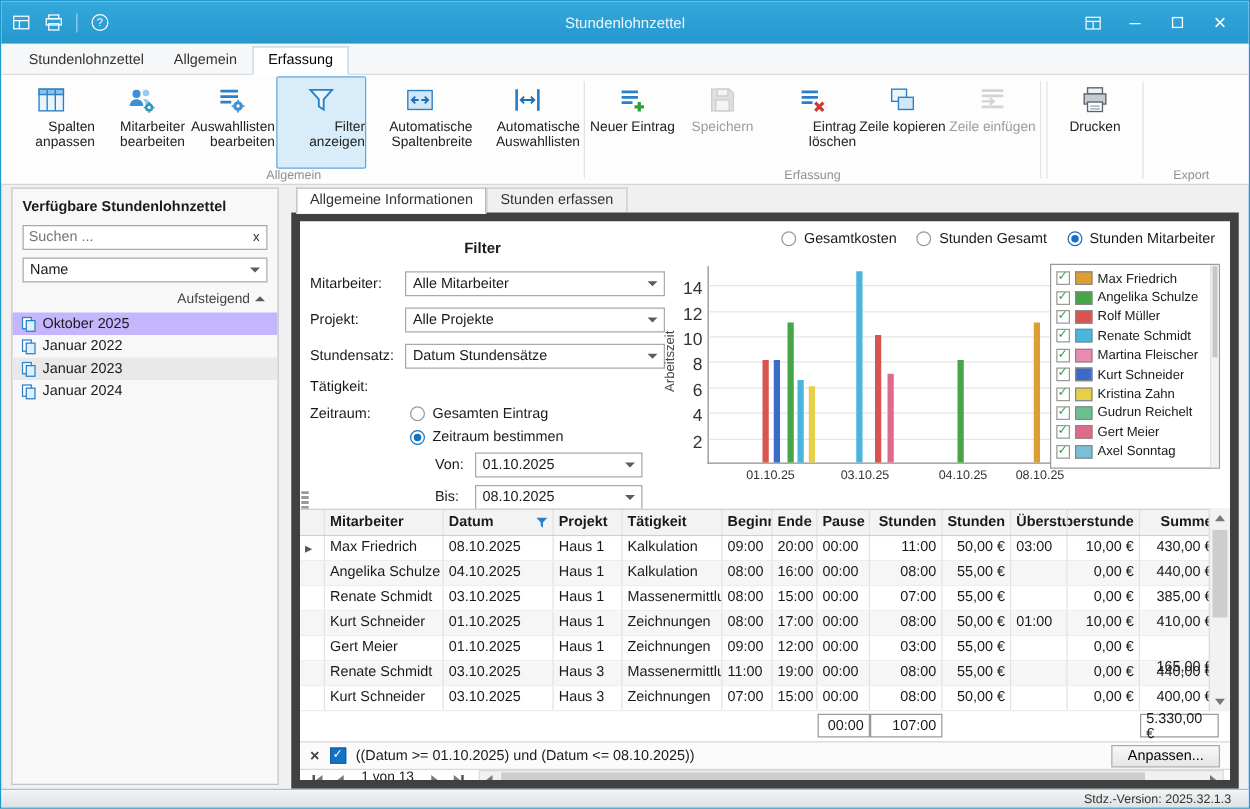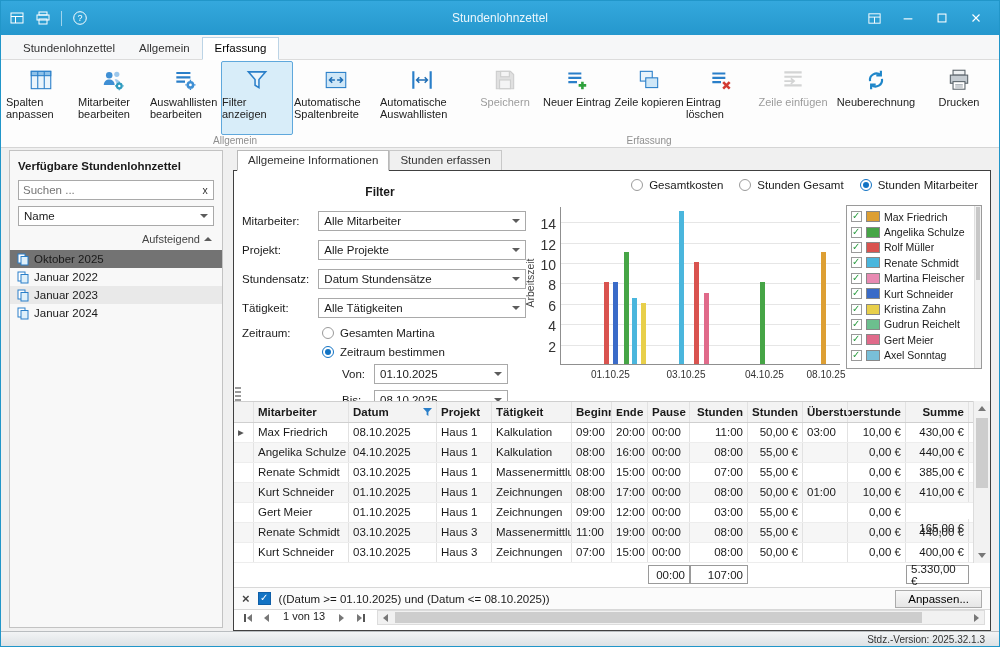--- a/index.html
+++ b/index.html
@@ -30,21 +30,21 @@
     border-bottom:1px solid #d5d5d5;display:flex;align-items:stretch;padding:1px 4px 0}
   .rgroup{display:flex;flex-direction:column}
   .rbtns{display:flex;align-items:flex-start;height:74px}
   .rglabel{text-align:center;font-size:10px;color:#8f8f8f;height:12px;line-height:11px}
   .rsep{width:1px;background:#e3e3e3;margin:4px 2px}
   .rbtn{width:72px;height:74px;display:flex;flex-direction:column;align-items:center;
     padding-top:5px;gap:3px;border:1px solid transparent;border-radius:2px;cursor:default}
   .rbtn.wide{width:86px}
   .rbtn.sel-btn{background:#d8edf9;border:1px solid #5fa8dc}
   .rbtn.dis{opacity:.45;filter:grayscale(.9)}
-  .rlabel{font-size:11px;line-height:12px;text-align:left;color:#222}
+  .rlabel{font-size:11px;line-height:12px;text-align:right;color:#222}
 
   
   .workspace{position:absolute;top:147px;left:0;right:0;bottom:15px}
 
   
   .sidebar{position:absolute;left:8px;top:2px;width:214px;height:478px;background:#f8f8f8;
     border:1px solid #c3c3c3}
   .sb-title{font-weight:bold;font-size:11.5px;padding:9px 8px 8px}
   .search-row{display:flex;margin:0 8px;border:1px solid #a9a9a9;background:#fff;height:20px;align-items:center}
   .search-row input{flex:1;border:0;outline:0;padding:0 4px;font-size:11.5px;font-family:inherit;background:transparent;min-width:0}
@@ -52,30 +52,30 @@
   .dd{border:1px solid #a9a9a9;background:#fff;display:flex;align-items:center;height:20px;
     padding:0 5px;font-size:11.5px}
   .caret{width:0;height:0;border-left:4px solid transparent;border-right:4px solid transparent;
     border-top:4px solid #5c5c5c;margin-left:auto}
   .caret-up{width:0;height:0;border-left:4px solid transparent;border-right:4px solid transparent;
     border-bottom:4px solid #5c5c5c}
   .sb-dd{margin:6px 8px 0}
   .order-row{display:flex;justify-content:flex-end;align-items:center;margin:7px 10px 5px;gap:4px;
     font-size:11px;color:#444;cursor:default}
   .s-item{display:flex;align-items:center;gap:5px;height:18px;padding-left:7px;cursor:default}
-  .s-item.sel{background:#737373}
+  .s-item.sel{background:#c4b5fd}
   .s-item.hl{background:#e9e9e9}
   .s-label{font-size:11.5px}
 
   
   .main{position:absolute;left:232px;right:8px;top:2px;height:481px}
   .content-tabs{height:20px;display:flex;align-items:flex-end;padding-left:4px}
   .ctab{padding:3px 10px 4px;font-size:11.5px;background:#f0f0f0;border:1px solid #c8c8c8;border-bottom:none;color:#333}
   .ctab.active{background:#fff;border:1px solid #b9b9b9;border-bottom:1px solid #fff;margin-bottom:-1px;z-index:2;position:relative}
-  .panel{position:absolute;top:20px;left:0;right:0;bottom:0;background:#fff;border:1px solid #404040;overflow:hidden}
+  .panel{position:absolute;top:20px;left:0;right:0;bottom:0;background:#fff;border:7px solid #404040;overflow:hidden}
 
   
   .upper{height:230px;display:flex;position:relative}
   .grip-dots{position:absolute;left:1px;top:216px;width:6px;height:16px;
     background:repeating-linear-gradient(#9a9a9a 0 2px,transparent 2px 4px);cursor:row-resize}
   .filtercol{width:292px;padding-top:6px;position:relative}
   .f-title{text-align:center;font-weight:bold;font-size:12px;margin:8px 0 12px}
   .f-row{display:flex;align-items:center;margin:0 0 9px 8px}
   .f-label{width:80px;font-size:11.5px}
   .f-row .dd{width:217px}
@@ -280,85 +280,72 @@
           </span>
         <span class="rlabel">Automatische Auswahllisten</span>
       </div>
     </div>
     <div class="rglabel">Allgemein</div>
   </div>
   <div class="rsep"></div>
 
   <div class="rgroup">
     <div class="rbtns">
+      <div class="rbtn">
+        <span class="tb-ic">
+            <svg width="26" height="26" viewBox="0 0 24 24">
+              <path d="M4 6h12M4 10h12M4 14h8" stroke="#2a7fc9" stroke-width="2"></path>
+              <path d="M17 13.5v7M13.5 17h7" stroke="#2fa13c" stroke-width="2.4"></path>
+            </svg>
+          </span>
+        <span class="rlabel">Neuer Eintrag</span>
+      </div>
       <div class="rbtn dis">
         <span class="tb-ic">
             <svg width="26" height="26" viewBox="0 0 24 24">
               <path d="M4 4h13l3 3v13H4z" fill="#b6bfc6" stroke="#8c959c"></path>
               <rect x="8" y="4" width="8" height="5" fill="#e8ecef" stroke="#8c959c"></rect>
               <rect x="7" y="12" width="10" height="8" fill="#e8ecef" stroke="#8c959c"></rect>
             </svg>
           </span>
         <span class="rlabel">Speichern</span>
       </div>
       <div class="rbtn">
         <span class="tb-ic">
             <svg width="26" height="26" viewBox="0 0 24 24">
               <path d="M4 6h12M4 10h12M4 14h8" stroke="#2a7fc9" stroke-width="2"></path>
-              <path d="M17 13.5v7M13.5 17h7" stroke="#2fa13c" stroke-width="2.4"></path>
-            </svg>
-          </span>
-        <span class="rlabel">Neuer Eintrag</span>
+              <path d="M14 14l6 6M20 14l-6 6" stroke="#d23b33" stroke-width="2.4"></path>
+            </svg>
+          </span>
+        <span class="rlabel">Eintrag löschen</span>
       </div>
       <div class="rbtn">
         <span class="tb-ic">
             <svg width="26" height="26" viewBox="0 0 24 24">
               <rect x="4" y="4" width="11" height="9" fill="#eaf4fb" stroke="#2a7fc9"></rect>
               <rect x="9" y="10" width="11" height="9" fill="#cfe7f7" stroke="#2a7fc9"></rect>
             </svg>
           </span>
         <span class="rlabel">Zeile kopieren</span>
-      </div>
-      <div class="rbtn">
-        <span class="tb-ic">
-            <svg width="26" height="26" viewBox="0 0 24 24">
-              <path d="M4 6h12M4 10h12M4 14h8" stroke="#2a7fc9" stroke-width="2"></path>
-              <path d="M14 14l6 6M20 14l-6 6" stroke="#d23b33" stroke-width="2.4"></path>
-            </svg>
-          </span>
-        <span class="rlabel">Eintrag löschen</span>
       </div>
       <div class="rbtn dis">
         <span class="tb-ic">
             <svg width="26" height="26" viewBox="0 0 24 24">
               <path d="M4 5h16M4 9h16M4 17h16" stroke="#9aa4ab" stroke-width="2"></path>
               <path d="M4 13h9m-3-2.5L13 13l-3 2.5" stroke="#9aa4ab" fill="none" stroke-width="1.6"></path>
             </svg>
           </span>
         <span class="rlabel">Zeile einfügen</span>
       </div>
     </div>
     <div class="rglabel">Erfassung</div>
   </div>
   <div class="rsep"></div>
 
   <div class="rgroup">
-    <div class="rbtns">
-      <div class="rbtn wide">
-        <span class="tb-ic">
-            <svg width="26" height="26" viewBox="0 0 24 24">
-              <path d="M6.5 13a6 6 0 0 1 9.8-5.6" fill="none" stroke="#1f86c9" stroke-width="2"></path>
-              <path d="M16.5 3.5v4.2h-4.2" fill="none" stroke="#1f86c9" stroke-width="2"></path>
-              <path d="M17.5 11a6 6 0 0 1-9.8 5.6" fill="none" stroke="#1f86c9" stroke-width="2"></path>
-              <path d="M7.5 20.5v-4.2h4.2" fill="none" stroke="#1f86c9" stroke-width="2"></path>
-            </svg>
-          </span>
-        <span class="rlabel">Neuberechnung</span>
-      </div>
-    </div>
     <div class="rglabel"></div>
   </div>
   <div class="rsep"></div>
 
   <div class="rgroup">
     <div class="rbtns">
       <div class="rbtn">
         <span class="tb-ic">
             <svg width="26" height="26" viewBox="0 0 24 24">
               <rect x="6.5" y="3" width="11" height="4.5" fill="#eef1f3" stroke="#5b646b"></rect>
@@ -471,32 +458,28 @@
               </div>
               <div class="f-row">
                 <span class="f-label">Stundensatz:</span>
                 <div class="dd">
                   <span>Datum Stundensätze</span>
                   <span class="caret"></span>
                 </div>
               </div>
               <div class="f-row">
                 <span class="f-label">Tätigkeit:</span>
-                <div class="dd">
-                  <span>Alle Tätigkeiten</span>
-                  <span class="caret"></span>
-                </div>
               </div>
             </div>
           <div class="zblock">
             <span class="f-label">Zeitraum:</span>
             <div class="zopts">
               <label class="radio-row">
                 <span class="radio"></span>
-                <span class="radio-label">Gesamten Martina</span>
+                <span class="radio-label">Gesamten Eintrag</span>
               </label>
               <label class="radio-row">
                 <span class="radio sel"></span>
                 <span class="radio-label">Zeitraum bestimmen</span>
               </label>
             </div>
           </div>
           <div class="vb-row">
             <span class="vb-label">Von:</span>
             <div class="dd">

